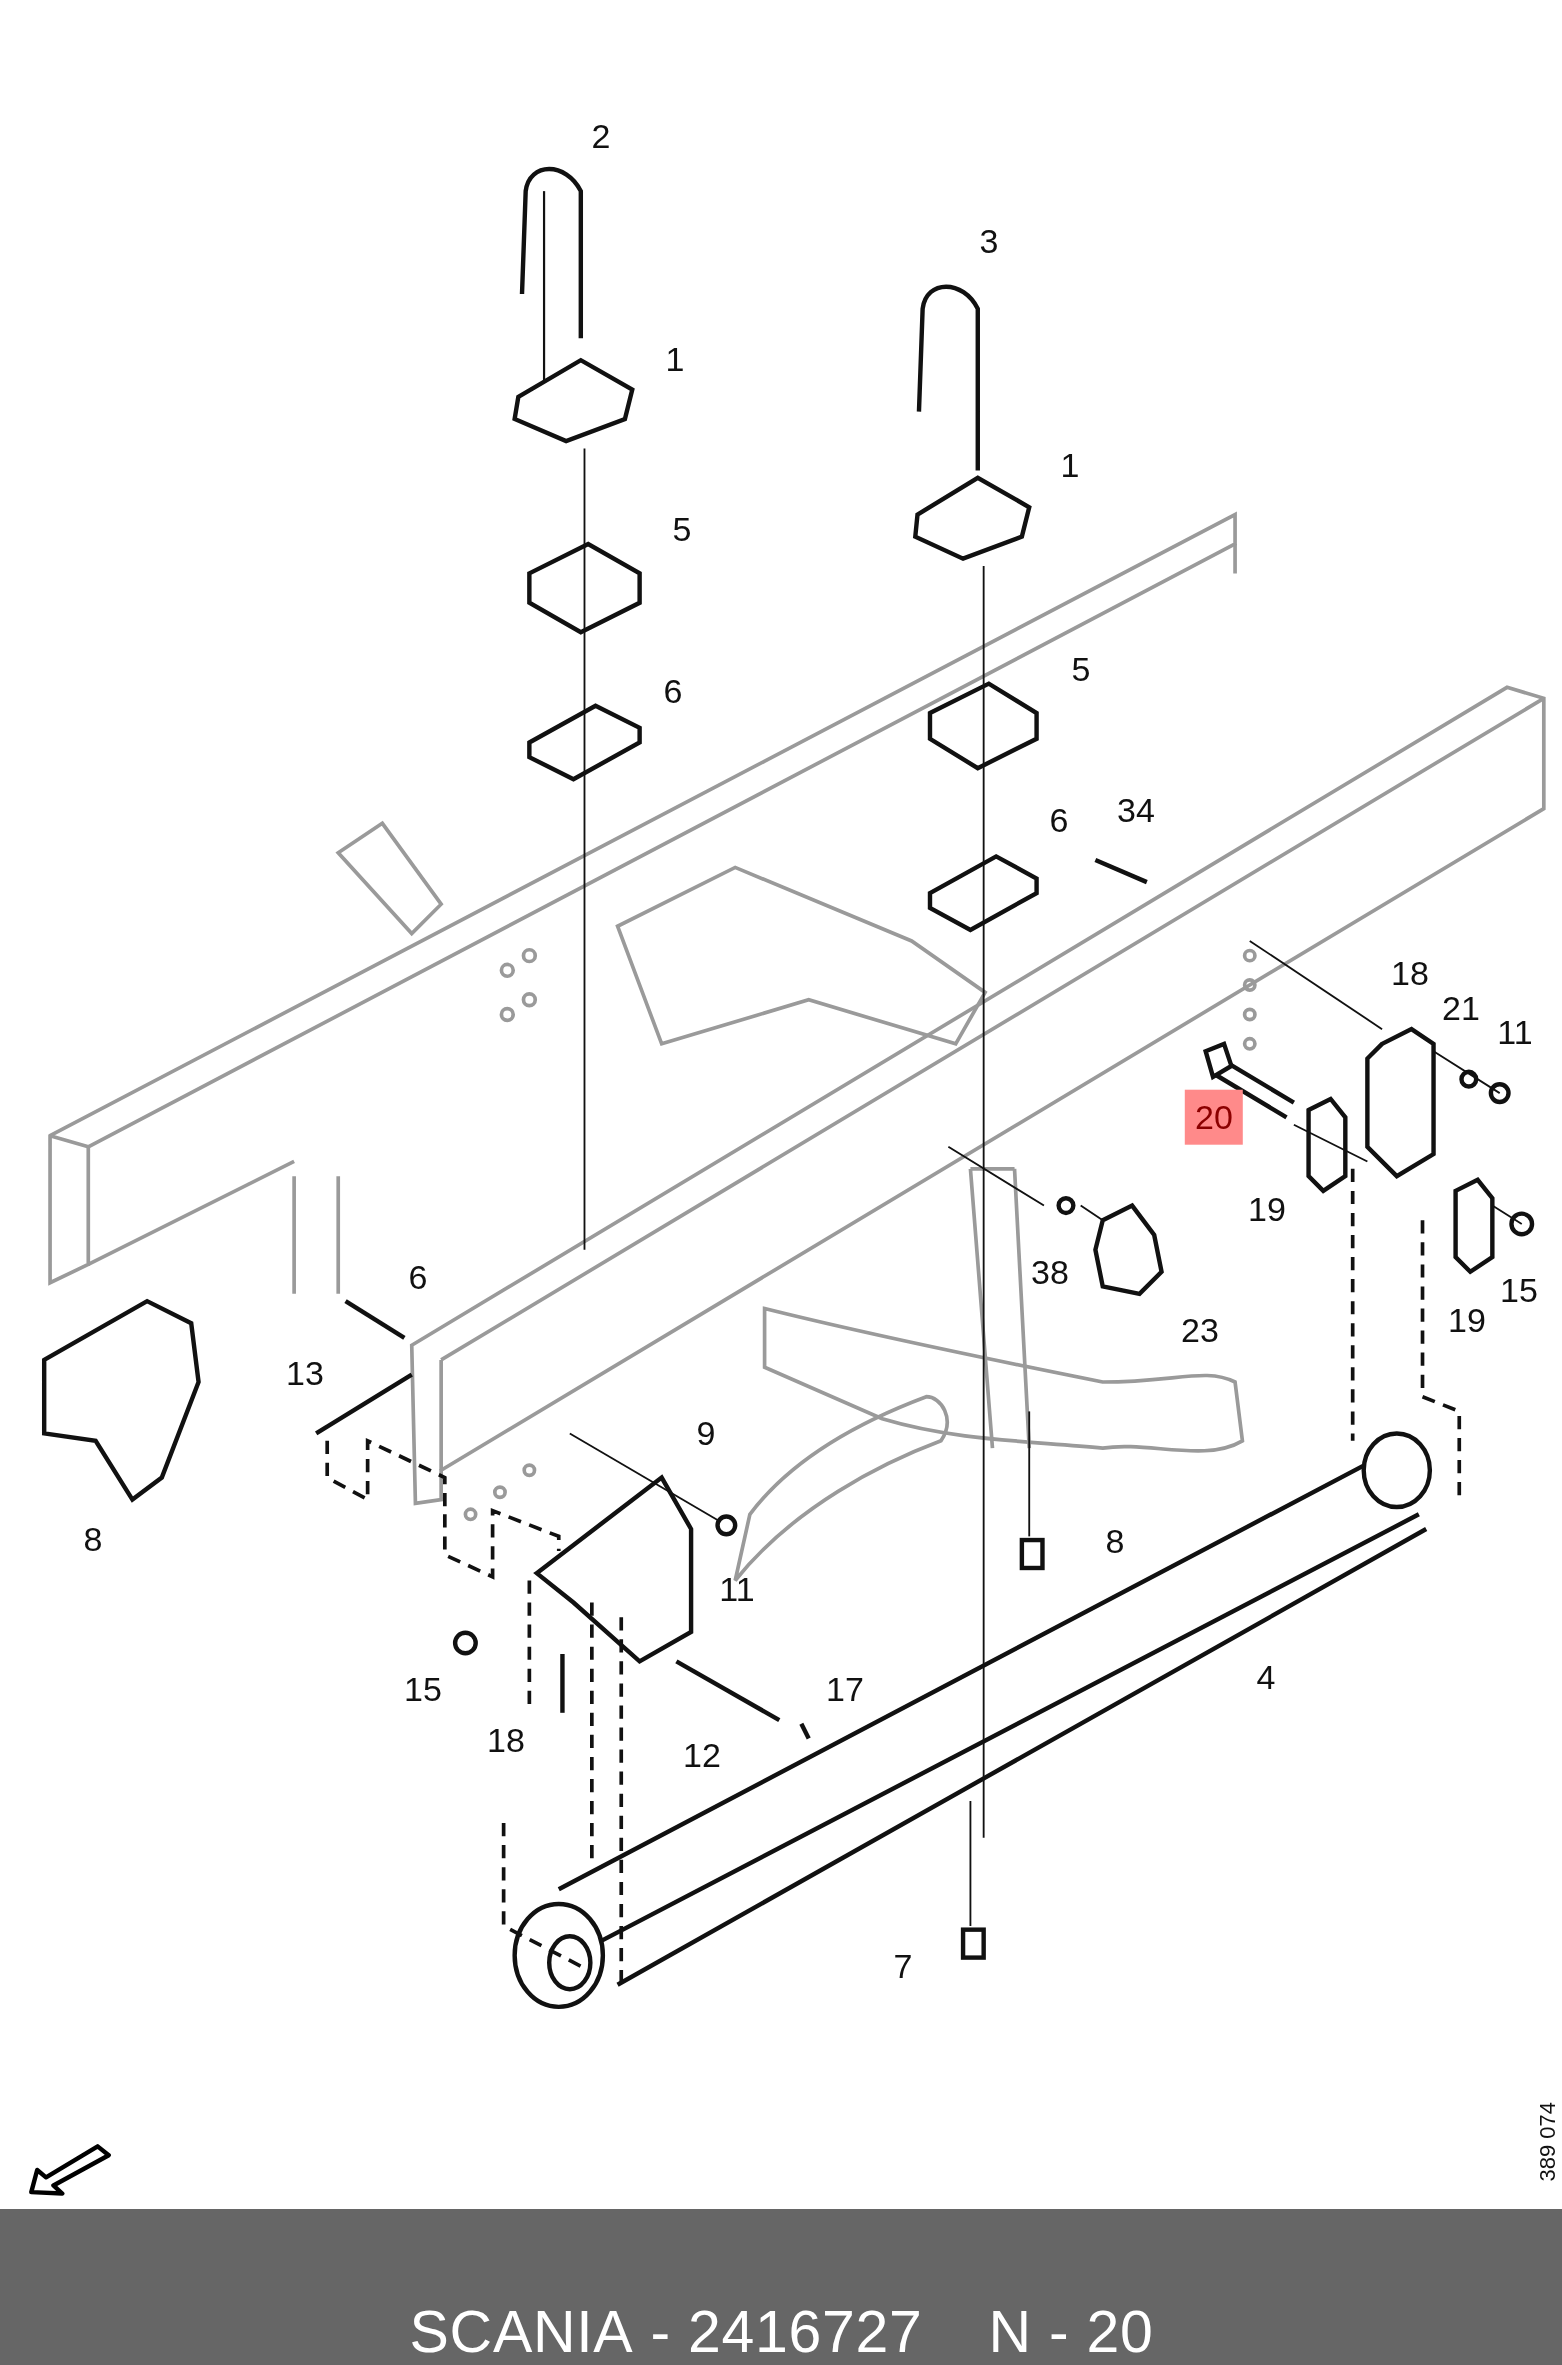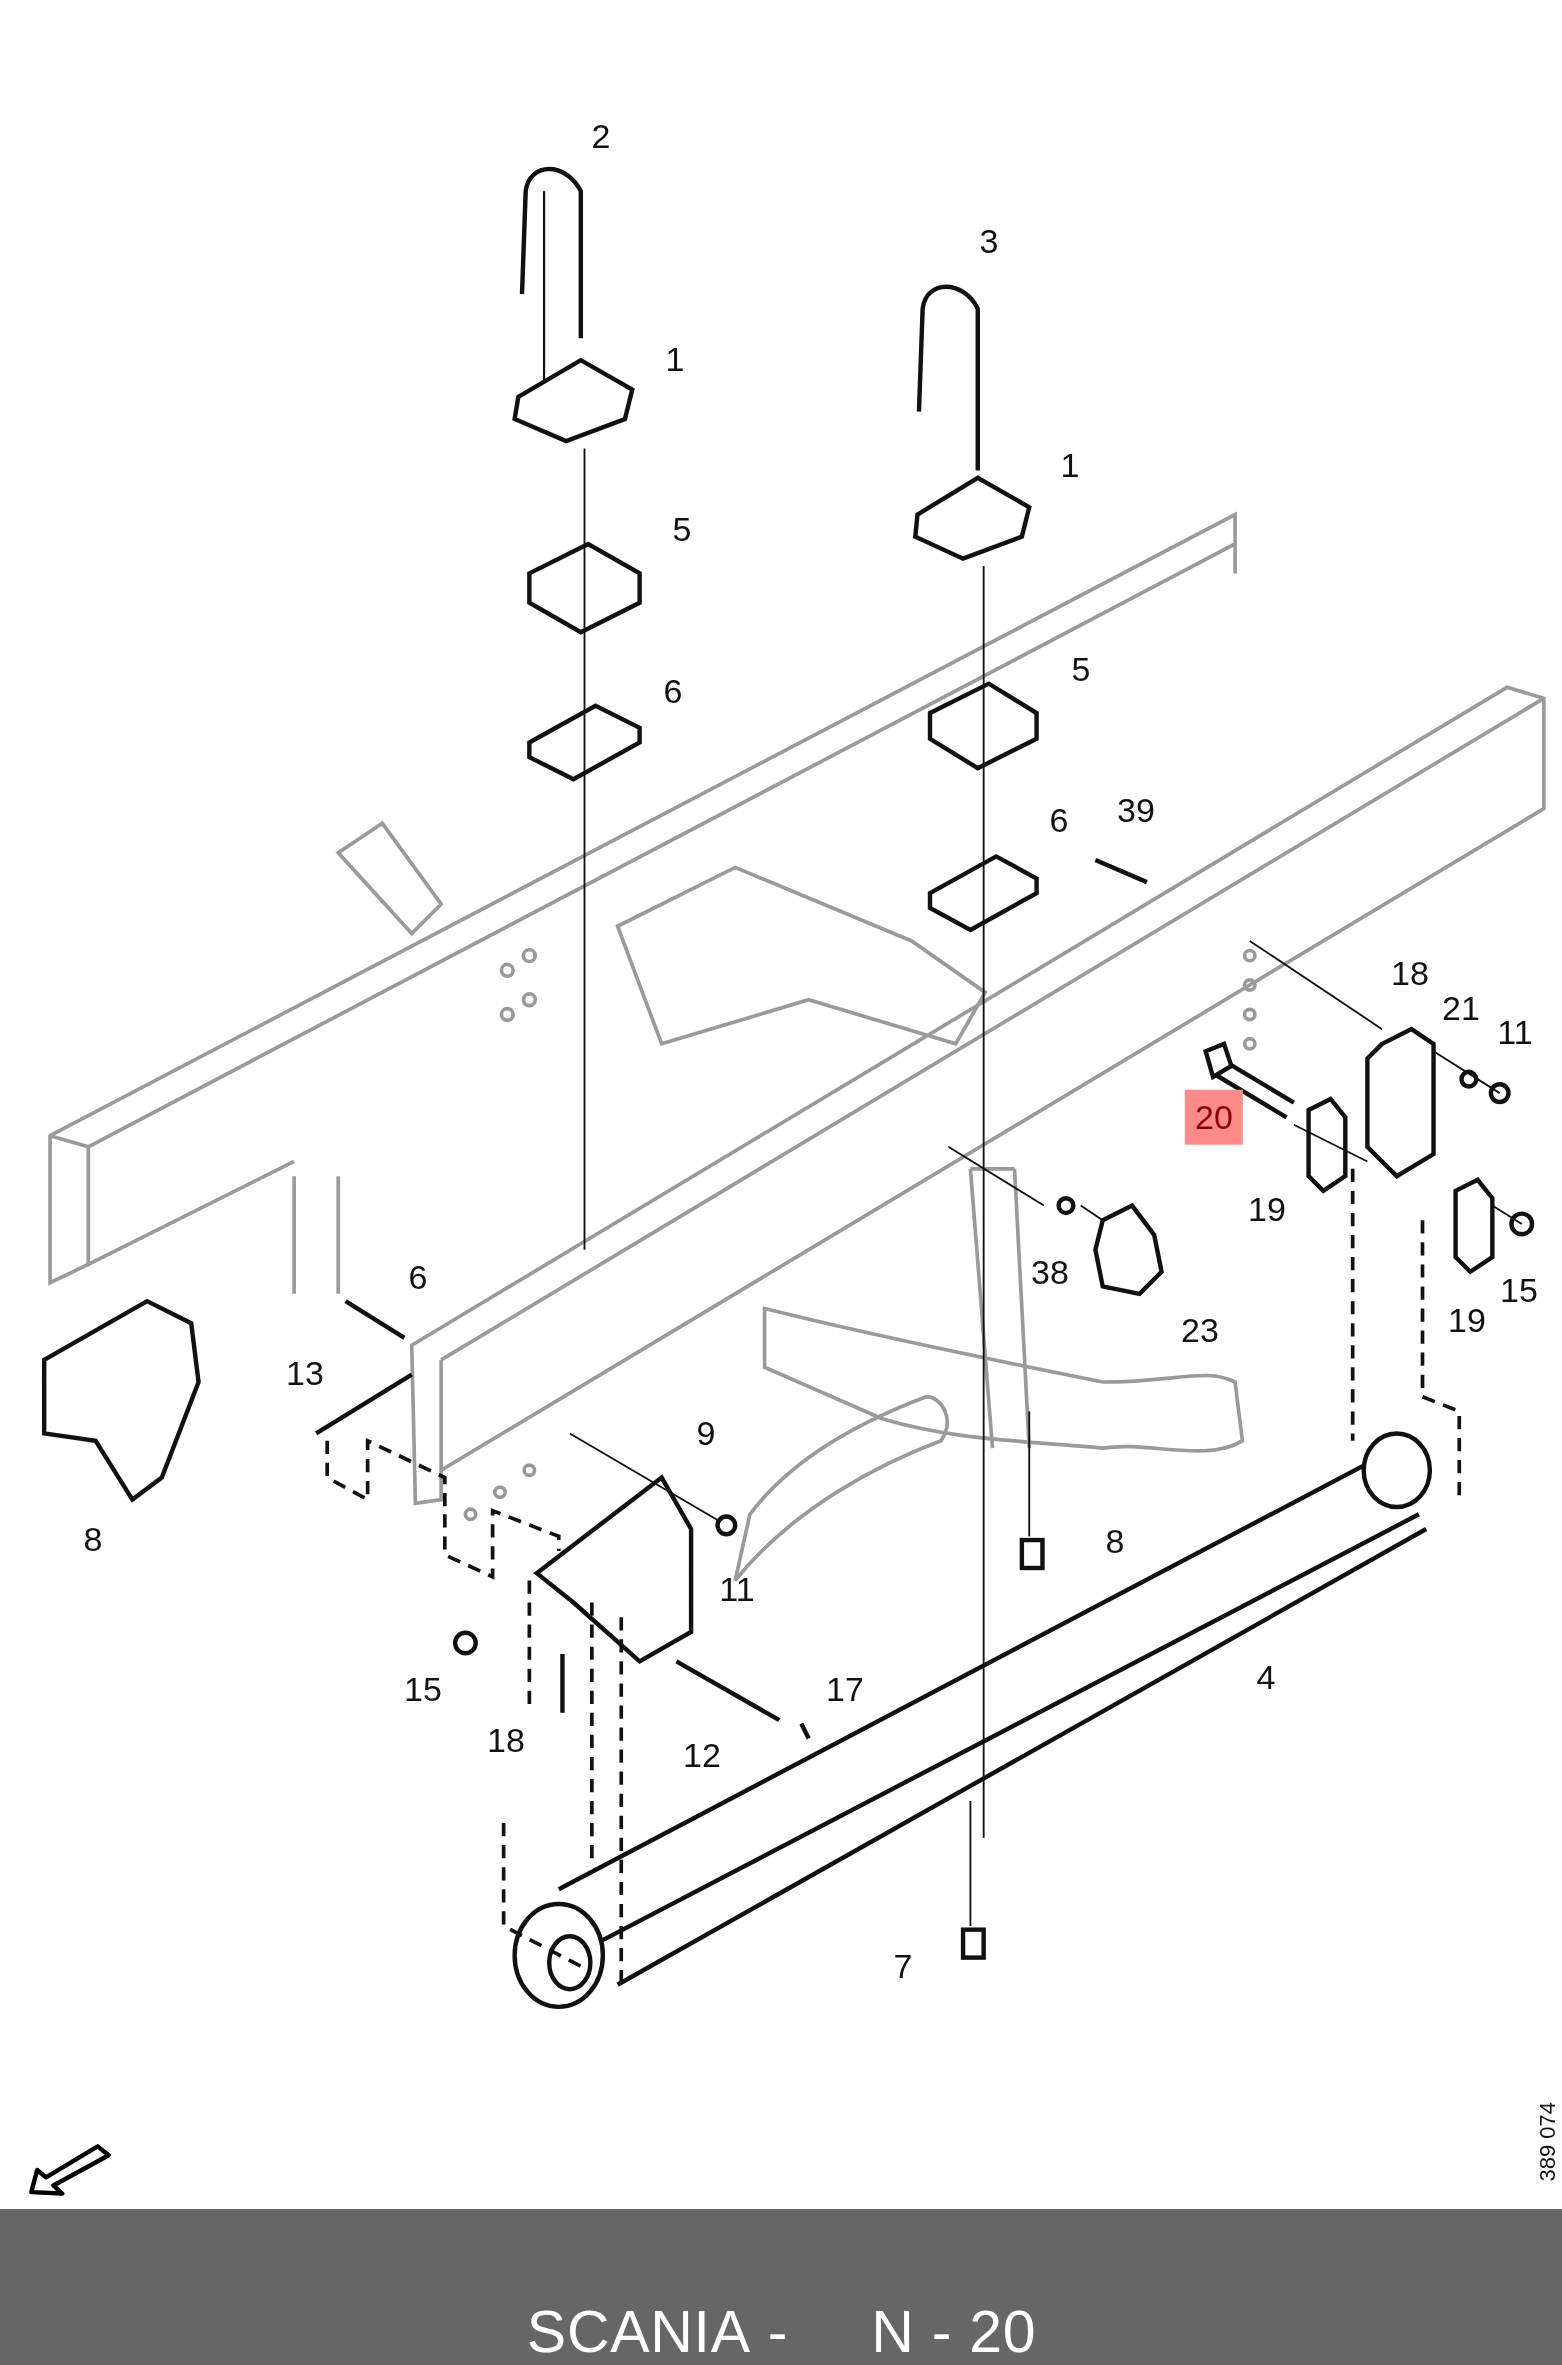--- a/index.html
+++ b/index.html
@@ -121,21 +121,21 @@
 </svg>
 
 <div class="lbl" style="left:601px;top:136px">2</div>
 <div class="lbl" style="left:989px;top:241px">3</div>
 <div class="lbl" style="left:675px;top:359px">1</div>
 <div class="lbl" style="left:1070px;top:465px">1</div>
 <div class="lbl" style="left:682px;top:529px">5</div>
 <div class="lbl" style="left:1081px;top:669px">5</div>
 <div class="lbl" style="left:673px;top:691px">6</div>
 <div class="lbl" style="left:1059px;top:820px">6</div>
-<div class="lbl" style="left:1136px;top:810px">39</div>
+<div class="lbl" style="left:1136px;top:810px">34</div>
 <div class="lbl" style="left:1410px;top:973px">18</div>
 <div class="lbl" style="left:1461px;top:1008px">21</div>
 <div class="lbl" style="left:1515px;top:1032px">11</div>
 <div class="lbl hl" style="left:1214px;top:1117px">20</div>
 <div class="lbl" style="left:1267px;top:1209px">19</div>
 <div class="lbl" style="left:1050px;top:1272px">38</div>
 <div class="lbl" style="left:1200px;top:1330px">23</div>
 <div class="lbl" style="left:1467px;top:1320px">19</div>
 <div class="lbl" style="left:1519px;top:1290px">15</div>
 <div class="lbl" style="left:418px;top:1277px">6</div>
@@ -155,20 +155,21 @@
   <path d="M120,10 L135,22 L60,63 L72,74 L30,72 L38,42 L50,52 Z" transform="translate(-8,0)" fill="#fff" stroke="#000" stroke-width="6" stroke-linejoin="round"></path>
 </svg>
 
 <div class="ref">389 074</div>
 
 <div class="footer">
   <span>SCANIA</span>
   <span>&nbsp;</span>
   <span>-</span>
   <span>&nbsp;</span>
+  <span>2416727</span>
   <span class="gap"></span>
   <span>N</span>
   <span>&nbsp;</span>
   <span>-</span>
   <span>&nbsp;</span>
   <span>20</span>
 </div>
 
 
 </body></html>

